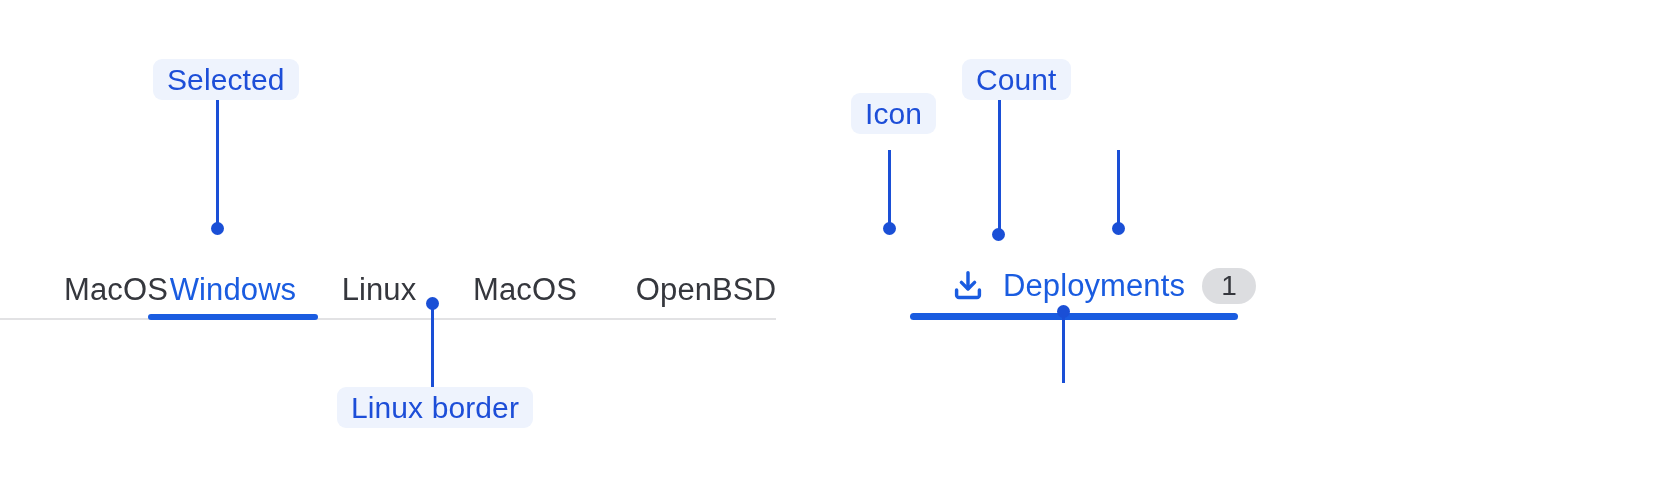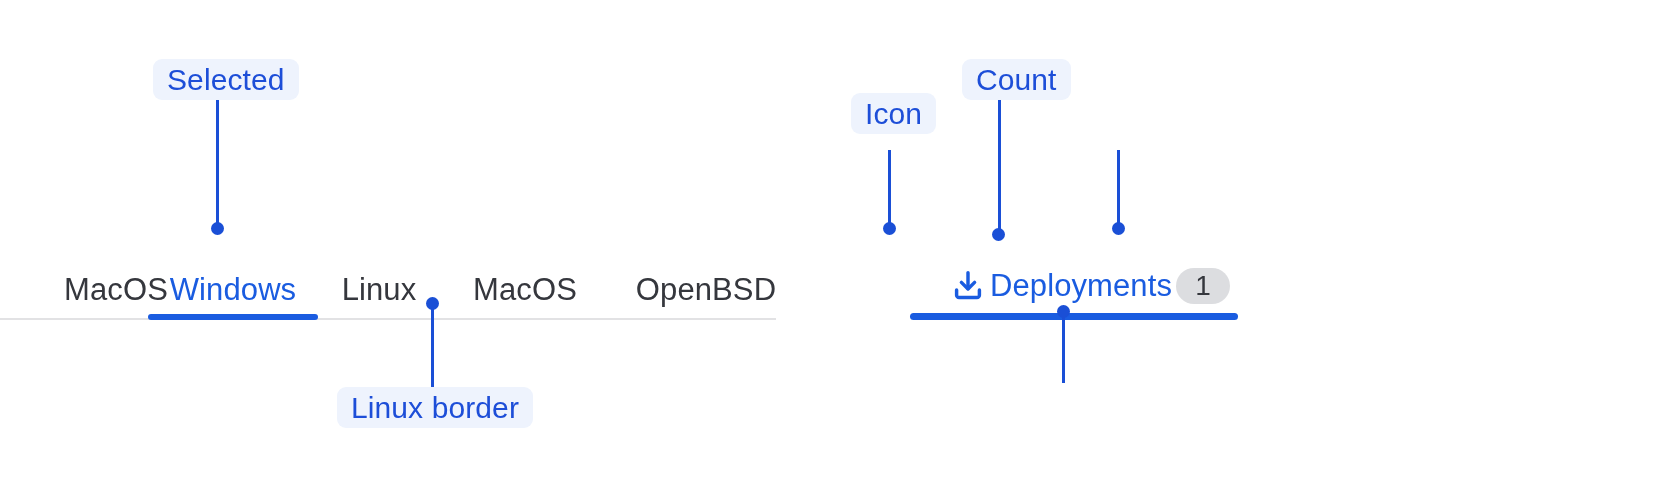--- a/index.html
+++ b/index.html
@@ -106,21 +106,21 @@
     width: 328px;
     height: 62px;
   }
   .deploytab .inner {
     position: absolute;
     left: 0;
     top: 0;
     height: 56px;
     display: flex;
     align-items: center;
-    gap: 4px;
+    gap: 17px;
     padding-left: 40px;
   }
   .deploy-icon {
     display: block;
     width: 36px;
     height: 36px;
     flex: 0 0 auto;
   }
   .deploy-text {
     font-size: 31px;

